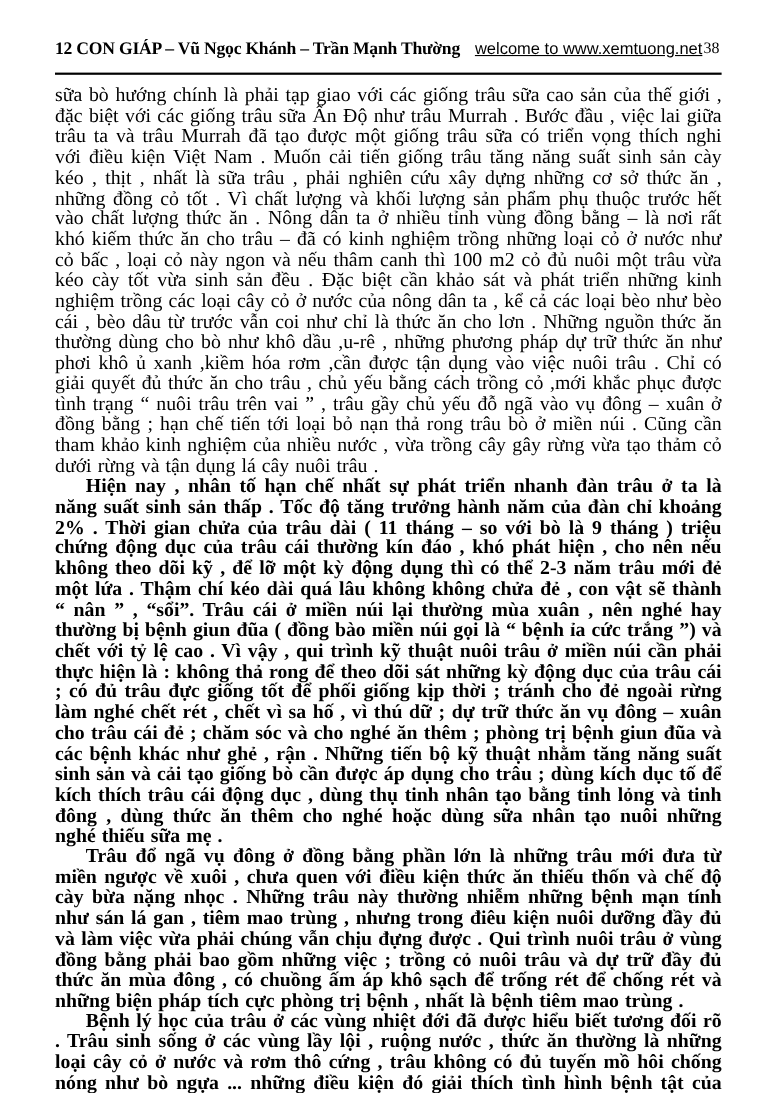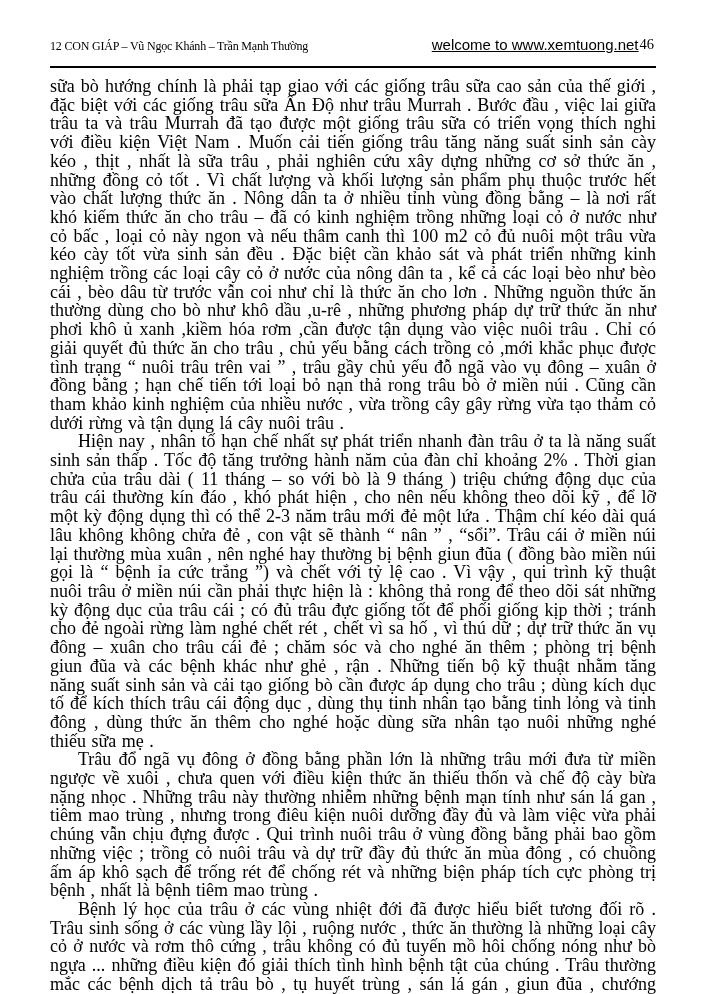--- a/index.html
+++ b/index.html
@@ -19,22 +19,22 @@
     padding: 36px 46px 0 50px;
     overflow: hidden;
   }
   .page-header {
     display: flex;
     justify-content: space-between;
     align-items: baseline;
     padding: 0 2px 0 0;
   }
   .header-title {
-    font-weight: normal;
-    font-size: 12px;
+    font-weight: bold;
+    font-size: 16px;
     letter-spacing: -0.2px;
     white-space: nowrap;
   }
   .header-right {
     display: flex;
     align-items: flex-start;
     white-space: nowrap;
   }
   .welcome-link {
     font-family: "Liberation Sans", "DejaVu Sans", sans-serif;
@@ -57,35 +57,36 @@
   }
   .body-text p {
     margin: 0;
     font-size: 18px;
     line-height: 18.7px;
     text-align: justify;
     word-spacing: 1px;
   }
   .body-text p.indented {
     text-indent: 28px;
+    font-weight: bold;
   }
   .body-text p.continues {
     text-align-last: justify;
   }
 </style>
 </head>
 <body>
 
 <div class="page">
 
   <div class="page-header">
     <span class="header-title">12 CON GIÁP – Vũ Ngọc Khánh – Trần Mạnh Thường</span>
     <span class="header-right">
       <span class="welcome-link">welcome to www.xemtuong.net</span>
-      <span class="page-number">46</span>
+      <span class="page-number">38</span>
     </span>
   </div>
 
   <hr class="header-rule">
 
   <div class="body-text">
     <p>sữa bò hướng chính là phải tạp giao với các giống trâu sữa cao sản của thế giới , đặc biệt với các giống trâu sữa Ấn Độ như trâu Murrah . Bước đầu , việc lai giữa trâu ta và trâu Murrah đã tạo được một giống trâu sữa có triển vọng thích nghi với điều kiện Việt Nam . Muốn cải tiến giống trâu tăng năng suất sinh sản cày kéo , thịt , nhất là sữa trâu , phải nghiên cứu xây dựng những cơ sở thức ăn , những đồng cỏ tốt . Vì chất lượng và khối lượng sản phẩm phụ thuộc trước hết vào chất lượng thức ăn . Nông dân ta ở nhiều tỉnh vùng đồng bằng – là nơi rất khó kiếm thức ăn cho trâu – đã có kinh nghiệm trồng những loại cỏ ở nước như cỏ bấc , loại cỏ này ngon và nếu thâm canh thì 100 m2 cỏ đủ nuôi một trâu vừa kéo cày tốt vừa sinh sản đều . Đặc biệt cần khảo sát và phát triển những kinh nghiệm trồng các loại cây cỏ ở nước của nông dân ta , kể cả các loại bèo như bèo cái , bèo dâu từ trước vẫn coi như chỉ là thức ăn cho lơn . Những nguồn thức ăn thường dùng cho bò như khô dầu ,u-rê , những phương pháp dự trữ thức ăn như phơi khô ủ xanh ,kiềm hóa rơm ,cần được tận dụng vào việc nuôi trâu . Chỉ có giải quyết đủ thức ăn cho trâu , chủ yếu bằng cách trồng cỏ ,mới khắc phục được tình trạng “ nuôi trâu trên vai ” , trâu gầy chủ yếu đỗ ngã vào vụ đông – xuân ở đồng bằng ; hạn chế tiến tới loại bỏ nạn thả rong trâu bò ở miền núi . Cũng cần tham khảo kinh nghiệm của nhiều nước , vừa trồng cây gây rừng vừa tạo thảm cỏ dưới rừng và tận dụng lá cây nuôi trâu .</p>
     <p class="indented">Hiện nay , nhân tố hạn chế nhất sự phát triển nhanh đàn trâu ở ta là năng suất sinh sản thấp . Tốc độ tăng trưởng hành năm của đàn chỉ khoảng 2% . Thời gian chửa của trâu dài ( 11 tháng – so với bò là 9 tháng ) triệu chứng động dục của trâu cái thường kín đáo , khó phát hiện , cho nên nếu không theo dõi kỹ , để lỡ một kỳ động dụng thì có thể 2-3 năm trâu mới đẻ một lứa . Thậm chí kéo dài quá lâu không không chửa đẻ , con vật sẽ thành “ nân ” , “sổi”. Trâu cái ở miền núi lại thường mùa xuân , nên nghé hay thường bị bệnh giun đũa ( đồng bào miền núi gọi là “ bệnh ỉa cức trắng ”) và chết với tỷ lệ cao . Vì vậy , qui trình kỹ thuật nuôi trâu ở miền núi cần phải thực hiện là : không thả rong để theo dõi sát những kỳ động dục của trâu cái ; có đủ trâu đực giống tốt để phối giống kịp thời ; tránh cho đẻ ngoài rừng làm nghé chết rét , chết vì sa hố , vì thú dữ ; dự trữ thức ăn vụ đông – xuân cho trâu cái đẻ ; chăm sóc và cho nghé ăn thêm ; phòng trị bệnh giun đũa và các bệnh khác như ghẻ , rận . Những tiến bộ kỹ thuật nhằm tăng năng suất sinh sản và cải tạo giống bò cần được áp dụng cho trâu ; dùng kích dục tố để kích thích trâu cái động dục , dùng thụ tinh nhân tạo bằng tinh lỏng và tinh đông , dùng thức ăn thêm cho nghé hoặc dùng sữa nhân tạo nuôi những nghé thiếu sữa mẹ .</p>
     <p class="indented">Trâu đổ ngã vụ đông ở đồng bằng phần lớn là những trâu mới đưa từ miền ngược về xuôi , chưa quen với điều kiện thức ăn thiếu thốn và chế độ cày bừa nặng nhọc . Những trâu này thường nhiễm những bệnh mạn tính như sán lá gan , tiêm mao trùng , nhưng trong điêu kiện nuôi dưỡng đầy đủ và làm việc vừa phải chúng vẫn chịu đựng được . Qui trình nuôi trâu ở vùng đồng bằng phải bao gồm những việc ; trồng cỏ nuôi trâu và dự trữ đầy đủ thức ăn mùa đông , có chuồng ấm áp khô sạch để trống rét để chống rét và những biện pháp tích cực phòng trị bệnh , nhất là bệnh tiêm mao trùng .</p>
     <p class="indented continues">Bệnh lý học của trâu ở các vùng nhiệt đới đã được hiểu biết tương đối rõ . Trâu sinh sống ở các vùng lầy lội , ruộng nước , thức ăn thường là những loại cây cỏ ở nước và rơm thô cứng , trâu không có đủ tuyến mồ hôi chống nóng như bò ngựa ... những điều kiện đó giải thích tình hình bệnh tật của chúng . Trâu thường mắc các bệnh dịch tả trâu bò , tụ huyết trùng , sán lá gán , giun đũa , chướng bụng đầy hơi ... nhiều và nặng hơn bò . Cùng với việc tiếp tục nghiên cứu về bệnh lý học của trâu nhiệt đới và các phương pháp phòng trị bệnh , phải áp dụng đầy đủ những tiến bộ kỹ thuật về thú y cho trâu về các mặt tiêm phòng bệnh truyền nhiễm , úông thuốc phòng</p>

